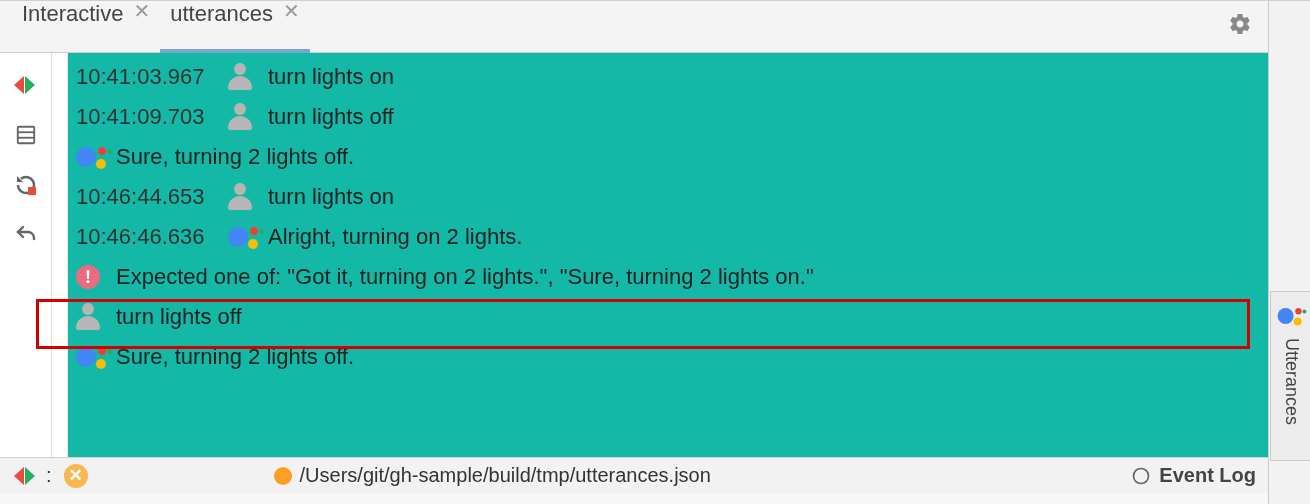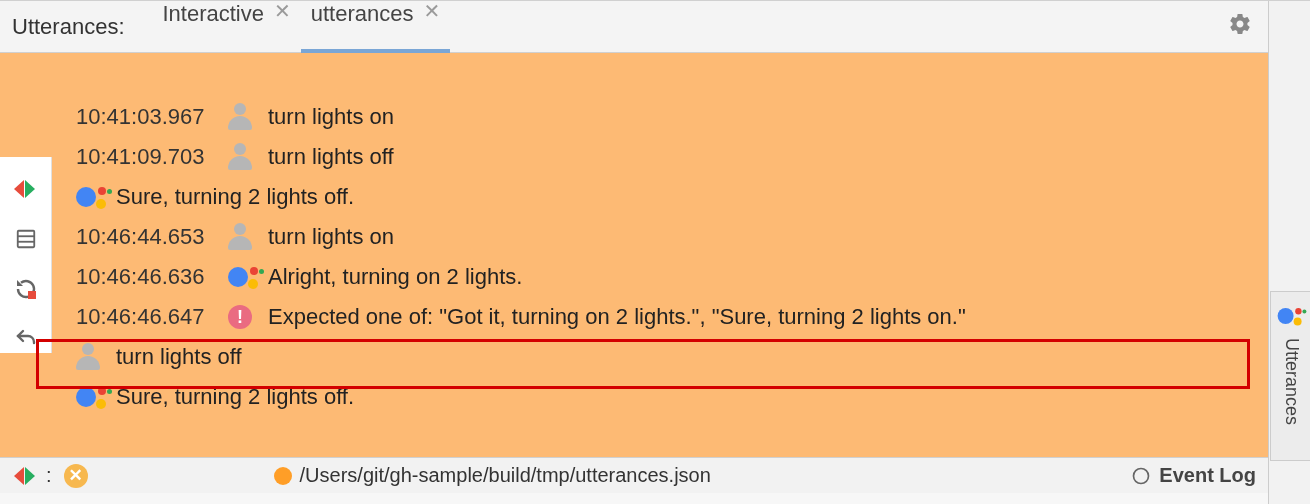--- a/index.html
+++ b/index.html
@@ -58,22 +58,21 @@
     background: #888;
     border-radius: 2px;
     margin-left: 20px;
     margin-right: 6px;
     cursor: pointer;
   }
 
   .main-area {
     display: flex;
     height: 404px;
-    background: #fdba74;
-    align-items: center;
+    background: #14b8a6;
   }
   .left-tools {
     width: 52px;
     border-right: 1px solid #e0e0e0;
     display: flex;
     flex-direction: column;
     align-items: center;
     padding-top: 18px;
     gap: 22px;
     background: #fff;
@@ -214,21 +213,20 @@
   .run-arrows { position: relative; width: 24px; height: 24px; }
   .run-arrows .l { position: absolute; left: 0; top: 3px; width: 0; height: 0; border-top: 9px solid transparent; border-bottom: 9px solid transparent; border-right: 10px solid #e74c3c; }
   .run-arrows .r { position: absolute; left: 11px; top: 3px; width: 0; height: 0; border-top: 9px solid transparent; border-bottom: 9px solid transparent; border-left: 10px solid #27ae60; }
 </style>
 </head>
 <body>
 
 <div class="right-edge"></div>
 
 <div class="tabbar">
-  <div class="panel-title">Utterances:</div>
 
   <div class="tab">
     <span>Interactive</span>
     <span class="close-x">✕</span>
   </div>
   <div class="tab active">
     <span>utterances</span>
     <span class="close-x">✕</span>
   </div>
 
@@ -329,21 +327,20 @@
             <span class="big"></span>
             <span class="red"></span>
             <span class="yel"></span>
             <span class="grn"></span>
           </span>
         </span>
       <span class="msg">Alright, turning on 2 lights.</span>
     </div>
 
     <div class="log-row">
-      <span class="timestamp">10:46:46.647</span>
       <span class="row-icon">
           <span class="error-icon">!</span>
         </span>
       <span class="msg">Expected one of: "Got it, turning on 2 lights.", "Sure, turning 2 lights on."</span>
     </div>
 
     <div class="log-row">
       <span class="row-icon">
           <span class="person-icon">
             <span class="head"></span>

